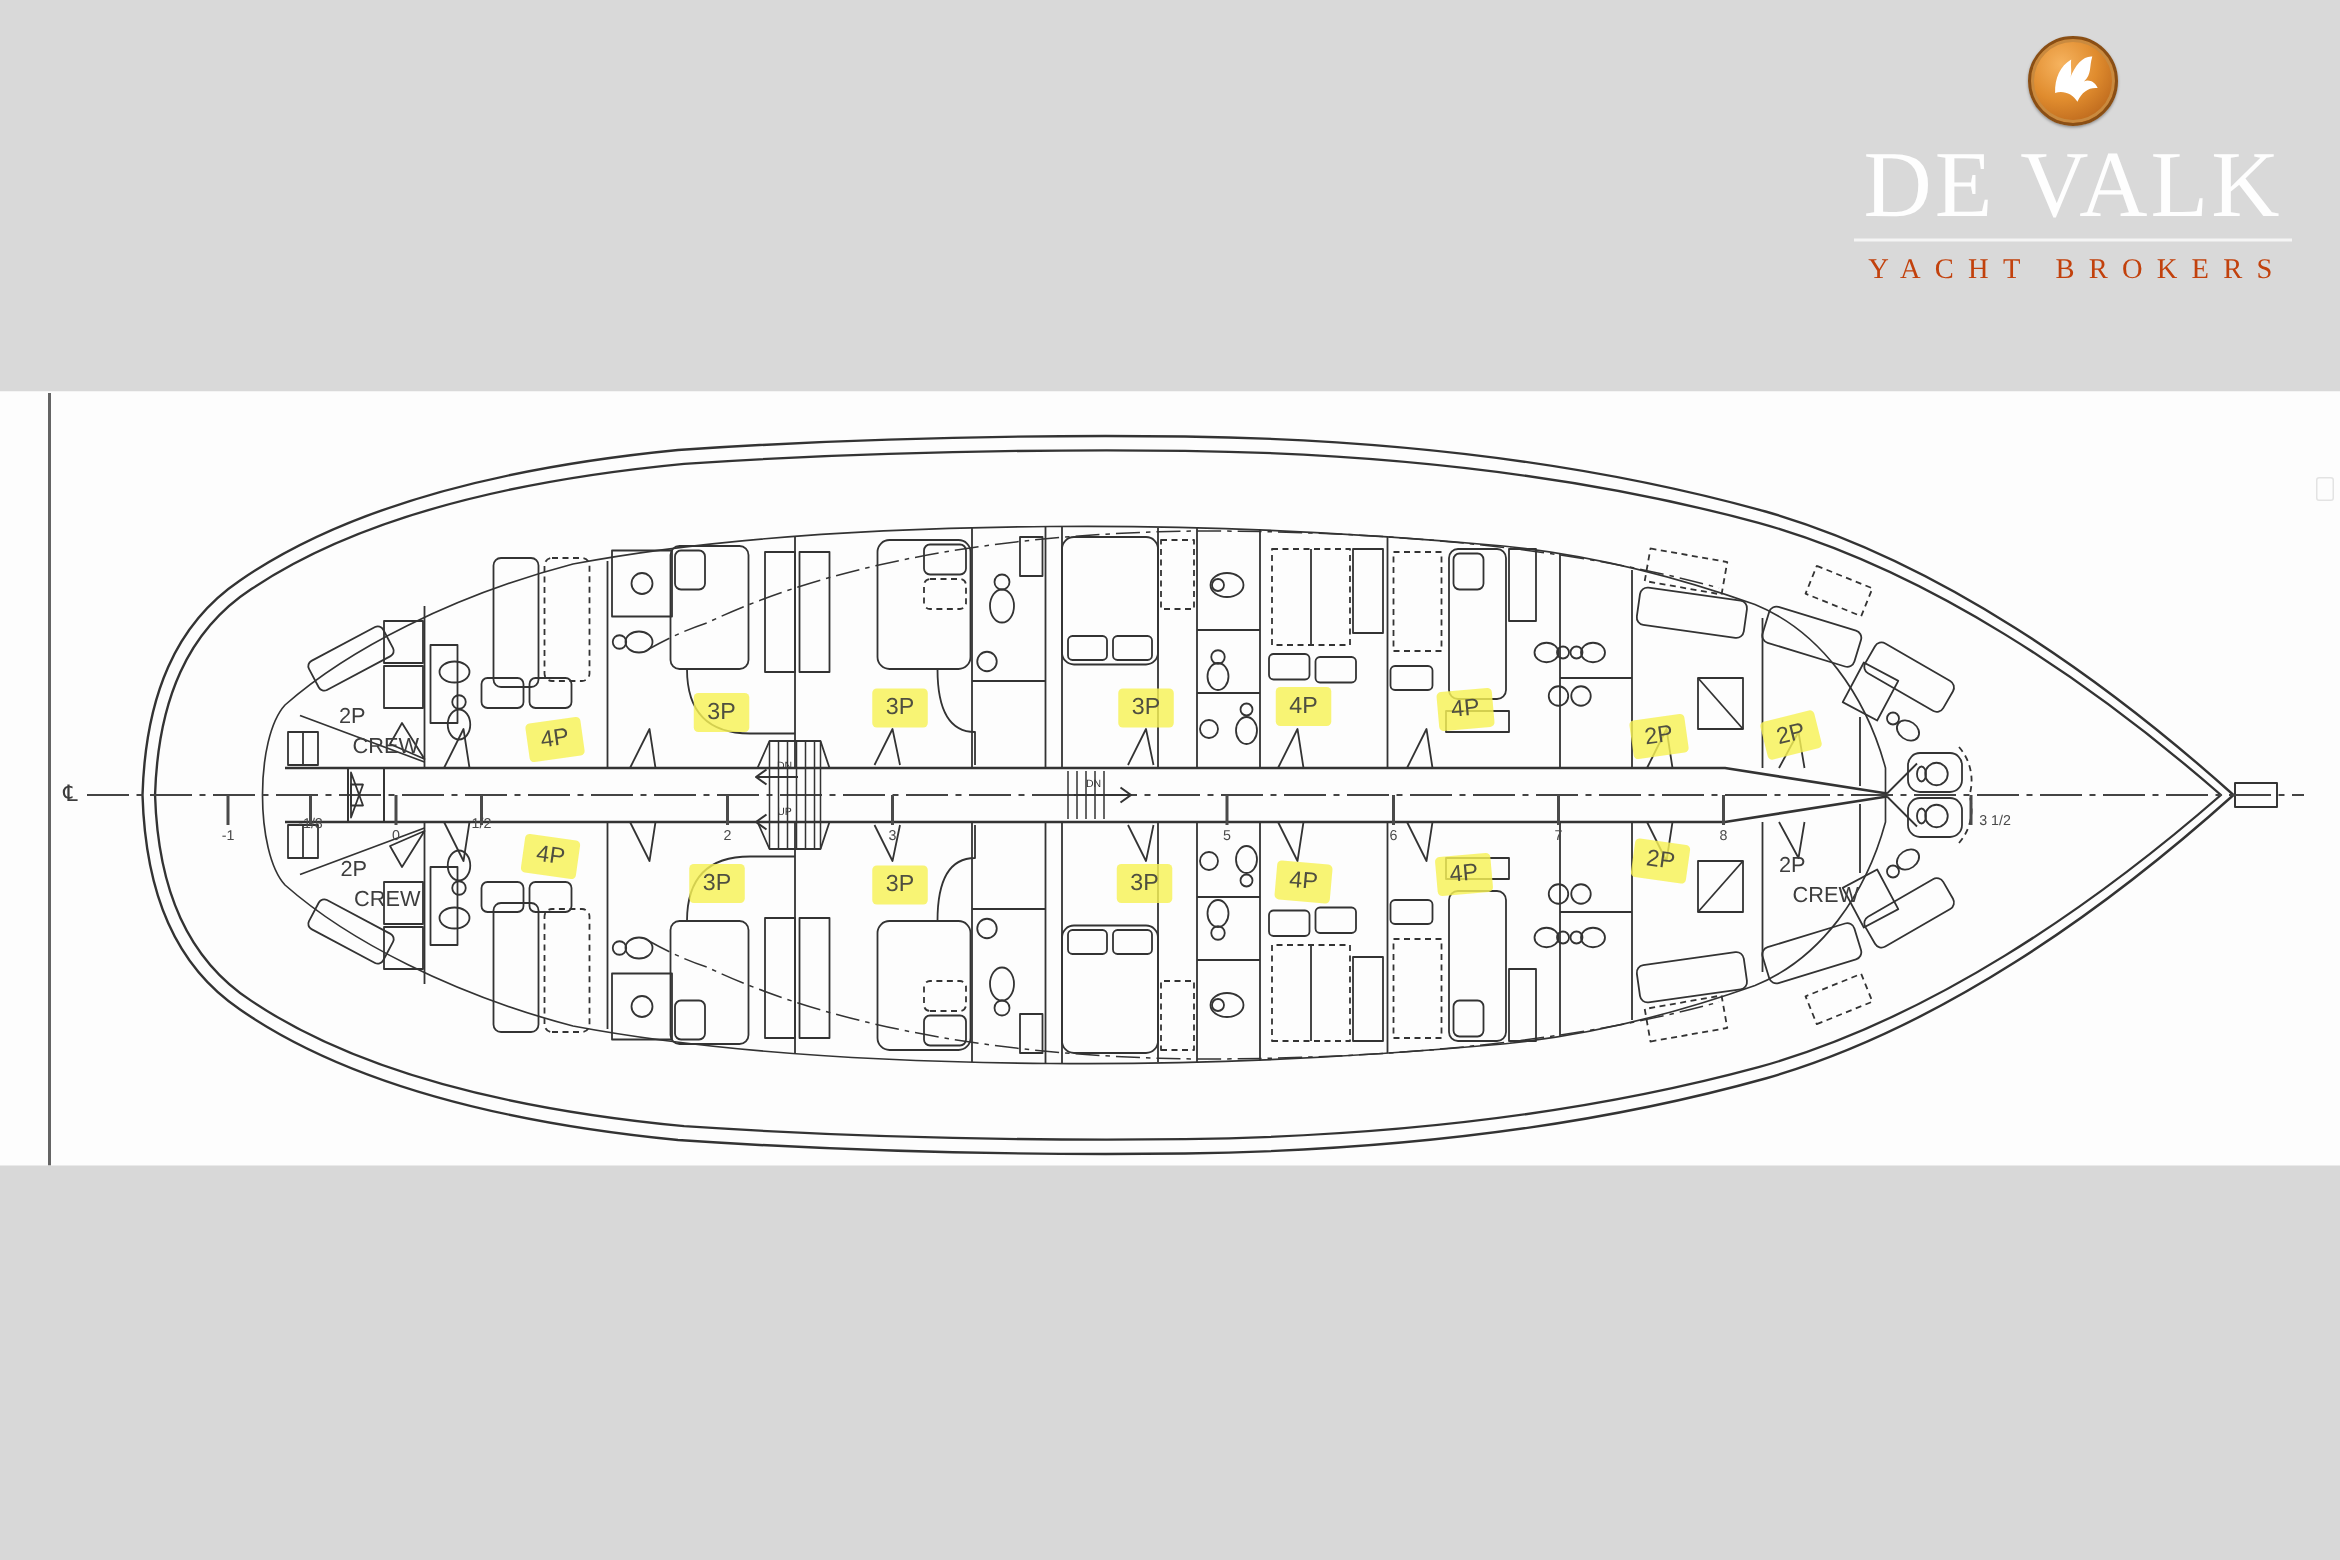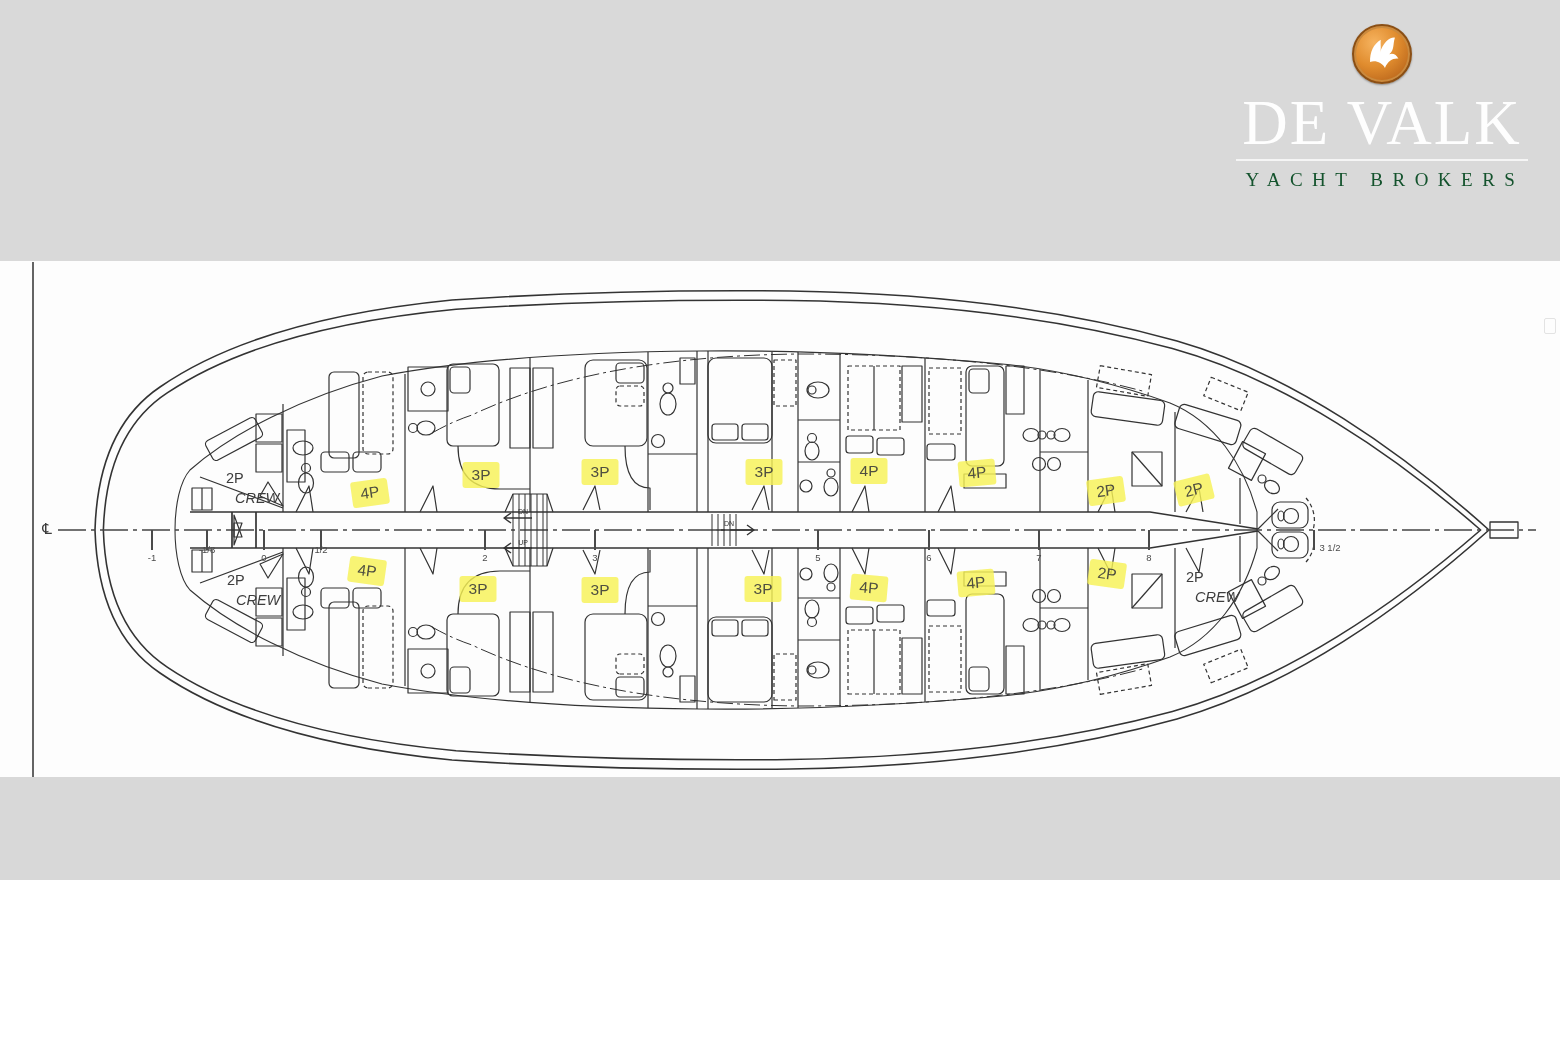--- a/index.html
+++ b/index.html
@@ -1,43 +1,43 @@
 <!DOCTYPE html>
 <html><head>
 <meta charset="utf-8">
 <style>
   html,body{margin:0;padding:0;background:#ffffff;}
-  #stage{position:relative;width:1560px;height:880px;overflow:hidden;
+  #stage{position:relative;width:1560px;height:1040px;overflow:hidden;
          font-family:"Liberation Sans", sans-serif;background:#fdfdfd;}
   .band{position:absolute;left:0;width:1560px;background:#d9d9d9;}
   #band-top{top:0;height:261px;}
   #band-bottom{top:777px;height:263px;background:#d8d8d8;}
   
   #logo-block{position:absolute;left:1230px;top:18px;width:304px;text-align:center;}
   #logo-badge{position:relative;width:56px;height:56px;margin:6px auto 10px;
     border-radius:50%;
     background:radial-gradient(circle at 36% 30%, #f6b35f 0%, #e08c2e 45%, #a85413 100%);
     border:2px solid #8a4f15;
     box-shadow:0 0 0 2px #c98a3f inset, 0 1px 2px rgba(0,0,0,.35);}
   #logo-badge svg{position:absolute;left:4px;top:4px;}
   #brand-name{margin:0;font-family:"Liberation Serif", serif;font-weight:normal;
     font-size:63px;line-height:58px;letter-spacing:2px;color:#fefefe;white-space:nowrap;}
   #brand-divider{width:292px;height:2px;background:#f5f5f5;margin:7px auto 8px;}
   #brand-tagline{font-family:"Liberation Serif", serif;font-size:19px;letter-spacing:9.5px;
-    color:#14532d;white-space:nowrap;margin-left:6px;}
+    color:#c2410c;white-space:nowrap;margin-left:6px;}
   
   #plan-area{position:absolute;left:0;top:261px;width:1560px;height:516px;background:#fdfdfd;}
   #left-rule{position:absolute;left:32px;top:262px;width:2px;height:515px;background:#646464;}
   #plan-svg{position:absolute;left:0;top:0;pointer-events:none;}
   #labels-layer{position:absolute;left:0;top:0;width:1560px;height:1040px;pointer-events:none;}
   .cabin-label{position:absolute;font-size:15.5px;color:#4f4f40;white-space:nowrap;}
   .cabin-label.hl{background:rgba(246,242,86,.82);padding:4px 9px;border-radius:3px;}
   .crew-label{position:absolute;font-size:14.5px;color:#3d3d3d;line-height:20px;
     white-space:nowrap;text-align:left;}
-  .crew-line2{margin-left:9px;font-style:italic;}
+  .crew-line2{margin-left:9px;}
   .station{position:absolute;}
   .station .tick{position:absolute;left:0;top:0;width:1.5px;height:20px;background:#4a4a4a;}
   .station .num{position:absolute;font-size:9.5px;color:#4a4a4a;white-space:nowrap;
     transform:translateX(-50%);}
   .stair-label{position:absolute;font-size:7px;color:#333;transform:translate(-50%,-50%);}
   #centerline-symbol{position:absolute;font-size:15px;color:#3c3c3c;
     transform:translate(-50%,-50%);font-family:"DejaVu Sans", sans-serif;}
   #edge-mark{position:absolute;left:1544px;top:318px;width:10px;height:14px;
     border:1px solid #dcdcdc;border-radius:2px;opacity:.8;}
 </style>

